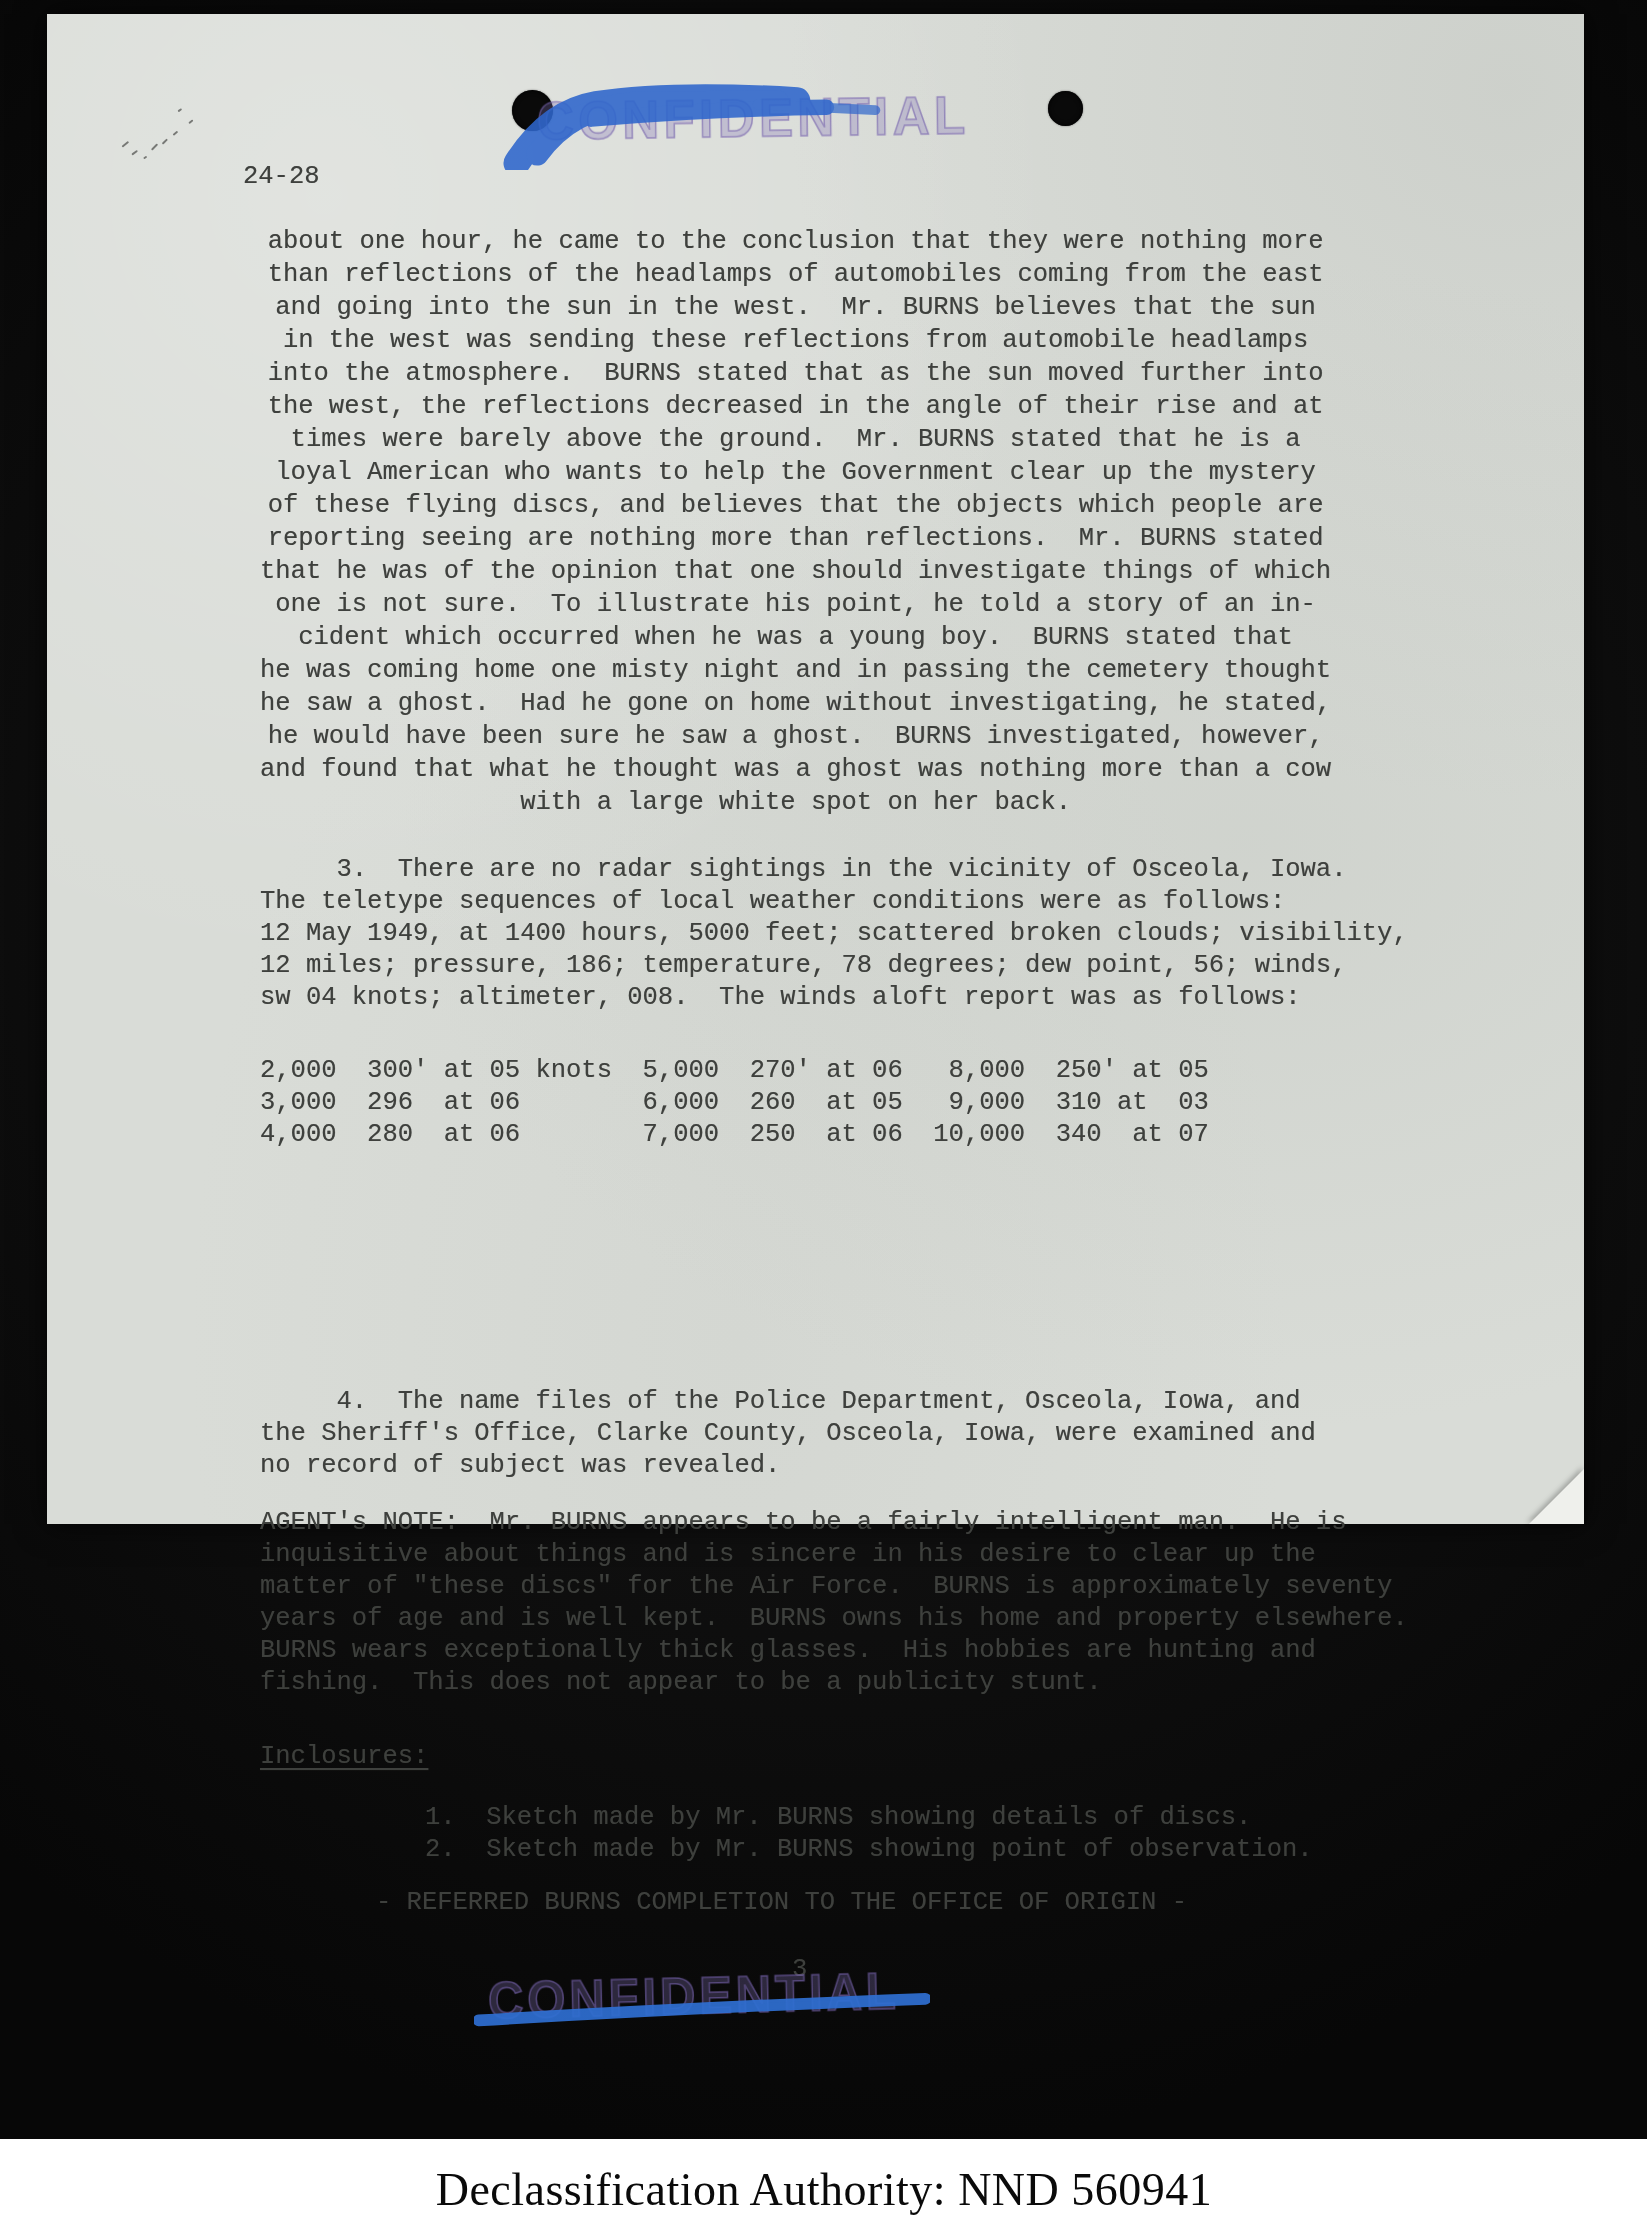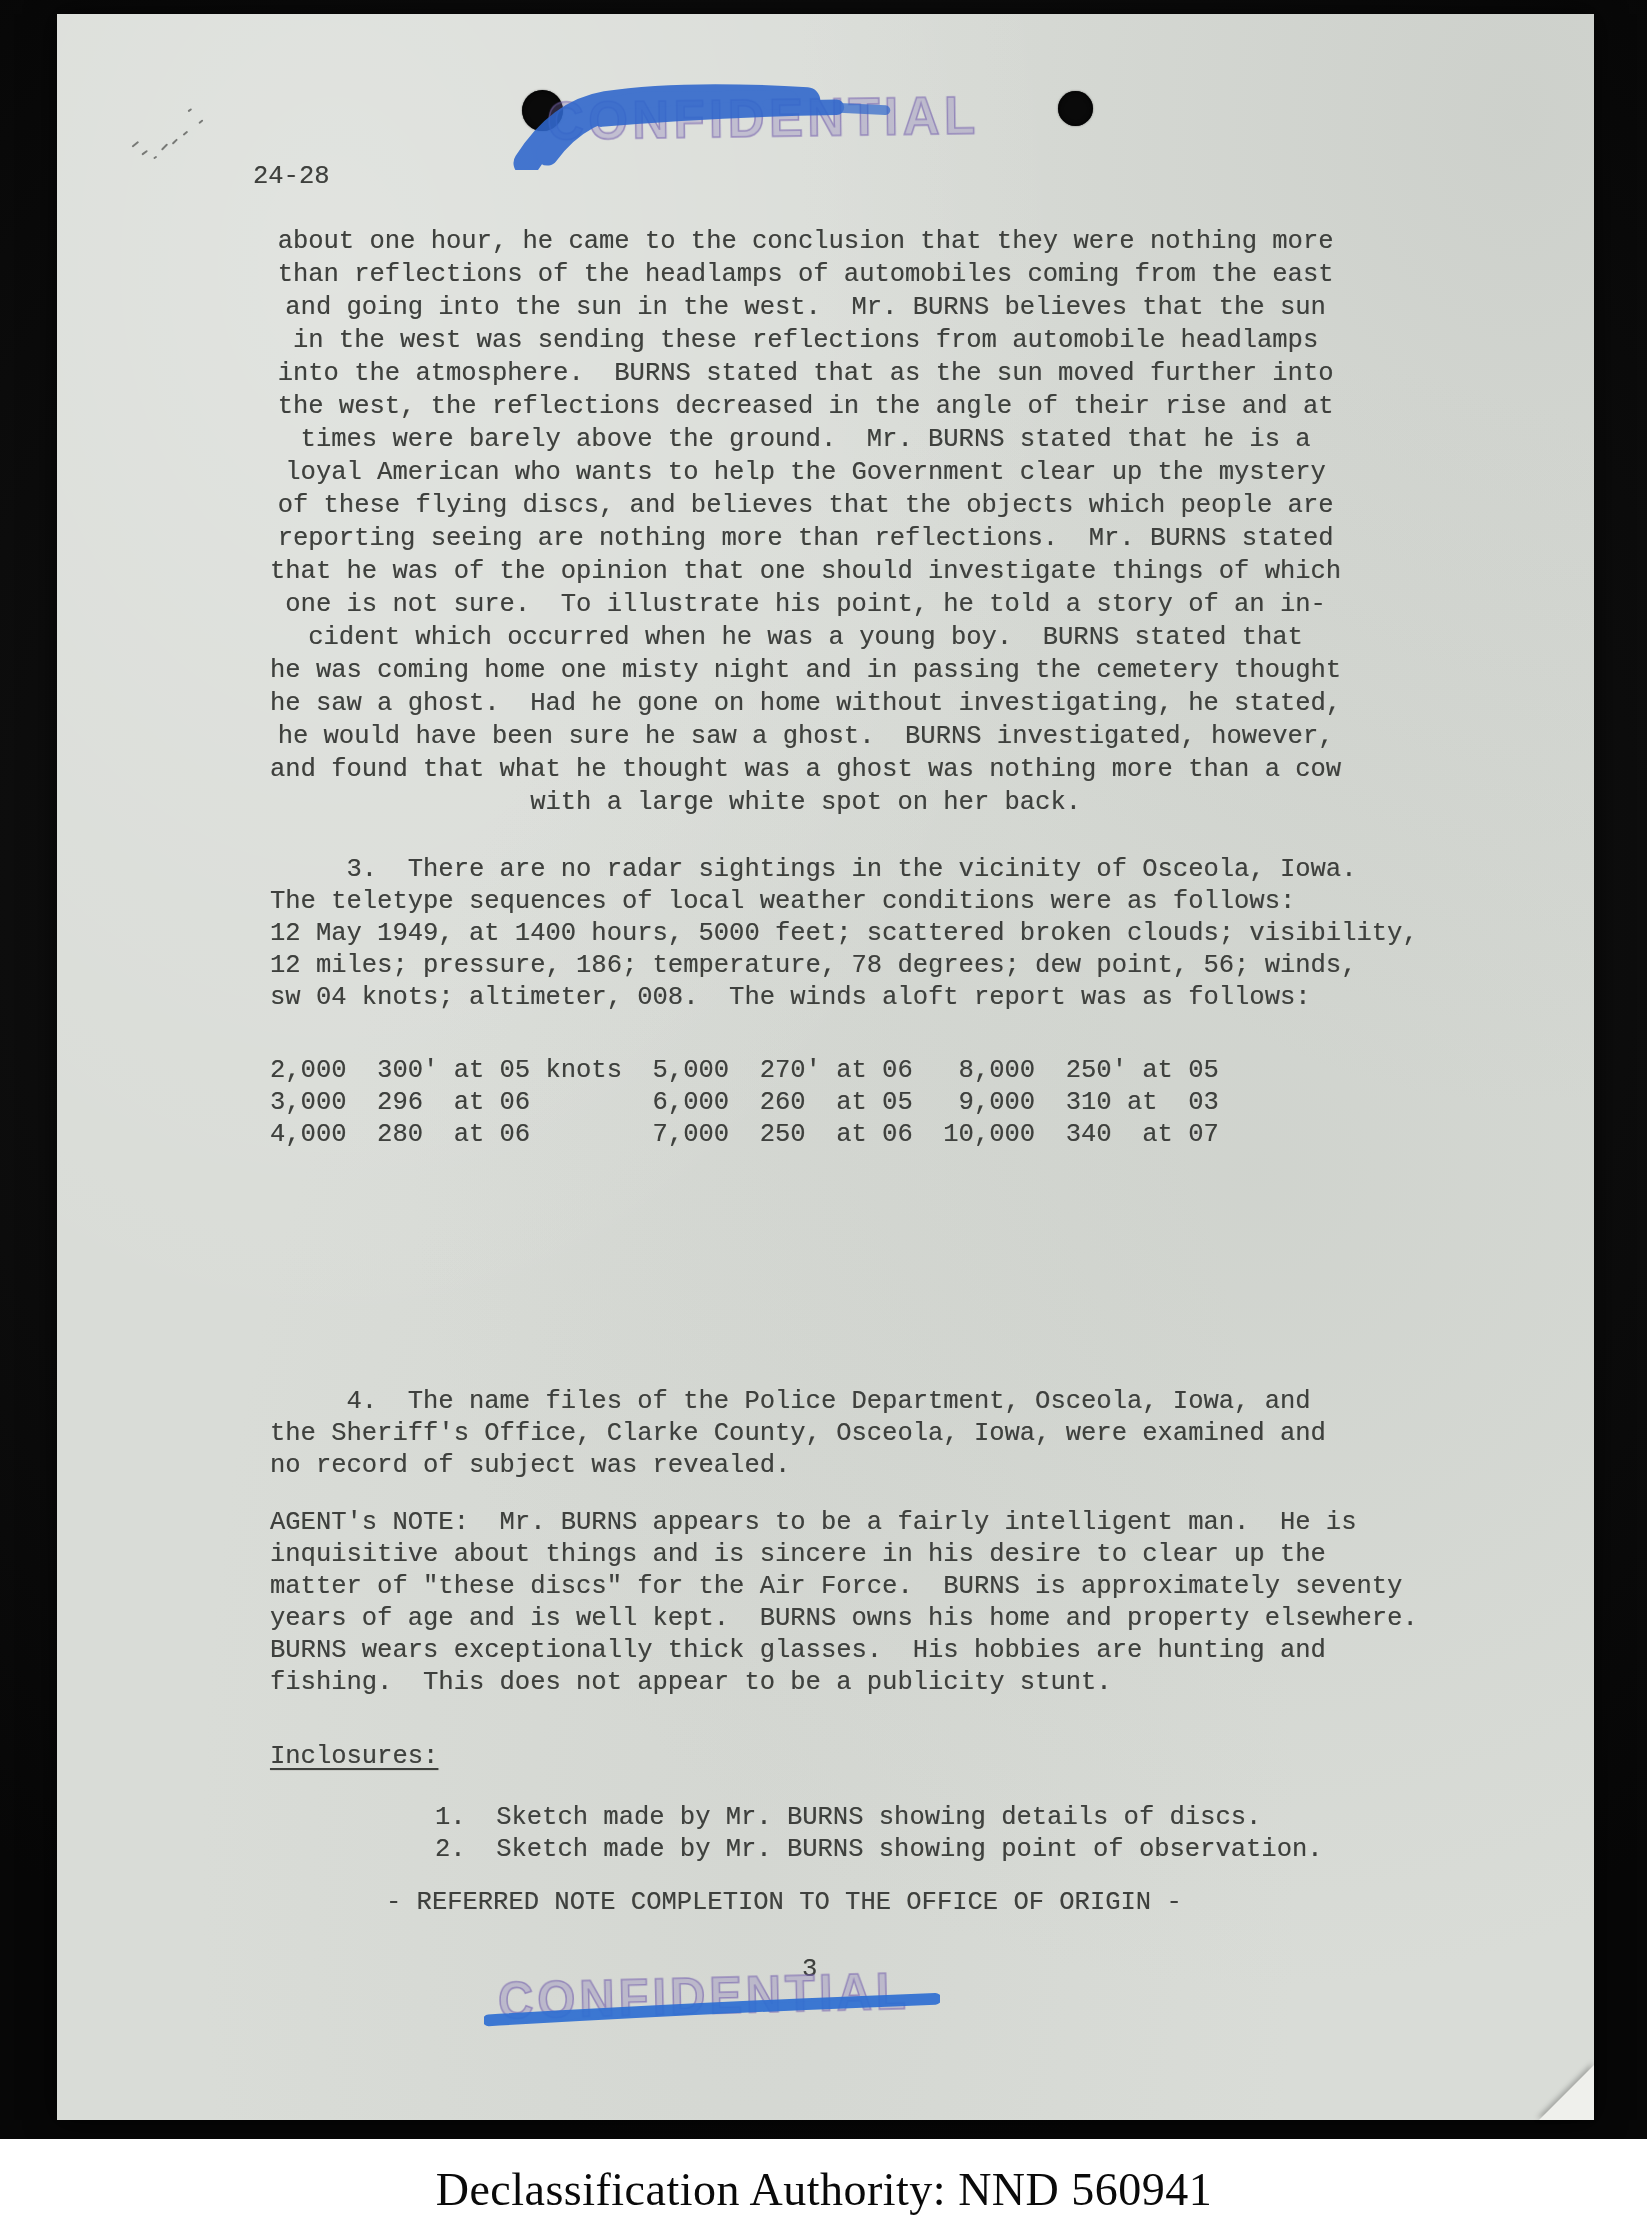--- a/index.html
+++ b/index.html
@@ -14,29 +14,28 @@
     overflow: hidden;
     background: radial-gradient(circle at 50% 40%, #181818 0%, #070707 80%);
     font-family: "Liberation Sans", sans-serif;
   }
   
   .paper {
     position: absolute;
     left: 47px;
     top: 14.2px;
     width: 1537px;
-    height: 2106px;
+    height: 1510px;
     background:
       radial-gradient(ellipse at 18% 12%, rgba(255,255,255,0.22), transparent 42%),
       radial-gradient(ellipse at 78% 55%, rgba(186,191,184,0.30), transparent 50%),
       radial-gradient(ellipse at 45% 88%, rgba(199,202,197,0.28), transparent 46%),
       radial-gradient(ellipse at 95% 5%, rgba(170,174,168,0.25), transparent 35%),
       #d9dcd7;
     box-shadow: 0 0 29px rgba(0,0,0,0.75);
-    margin-left: 10px;
   }
   
   .hole {
     position: absolute;
     border-radius: 50%;
     background: #0a0a0a;
     box-shadow: inset 0 0 4.9px #000, 0 0 2px rgba(0,0,0,0.5);
   }
   .hole-left  { left: 465px;  top: 76px; width: 41px; height: 41px; }
   .hole-right { left: 1001px; top: 77px; width: 35px; height: 35px; }
@@ -179,21 +178,21 @@
 no record of subject was revealed.</div>
     <div class="typed block-agents">AGENT's NOTE:  Mr. BURNS appears to be a fairly intelligent man.  He is
 inquisitive about things and is sincere in his desire to clear up the
 matter of "these discs" for the Air Force.  BURNS is approximately seventy
 years of age and is well kept.  BURNS owns his home and property elsewhere.
 BURNS wears exceptionally thick glasses.  His hobbies are hunting and
 fishing.  This does not appear to be a publicity stunt.</div>
     <div class="typed inclosures-head">Inclosures:</div>
     <div class="typed inclosures-items">1.  Sketch made by Mr. BURNS showing details of discs.
 2.  Sketch made by Mr. BURNS showing point of observation.</div>
-    <div class="typed referred">- REFERRED NOTE COMPLETION TO THE OFFICE OF ORIGIN -</div>
+    <div class="typed referred">- REFERRED BURNS COMPLETION TO THE OFFICE OF ORIGIN -</div>
     <div class="typed pagenum">3</div>
 
     <div class="stamp stamp-bottom">CONFIDENTIAL</div>
     <svg class="strike-bottom" viewBox="0 0 930 90">
       <g stroke="#2f6fd2" stroke-linecap="round" fill="none" opacity="0.92">
         <path d="M8 62 C250 48 600 30 922 18" stroke-width="24"></path>
         <path d="M60 58 C300 46 560 34 860 24" stroke-width="14" opacity="0.7"></path>
       </g>
     </svg>
 

